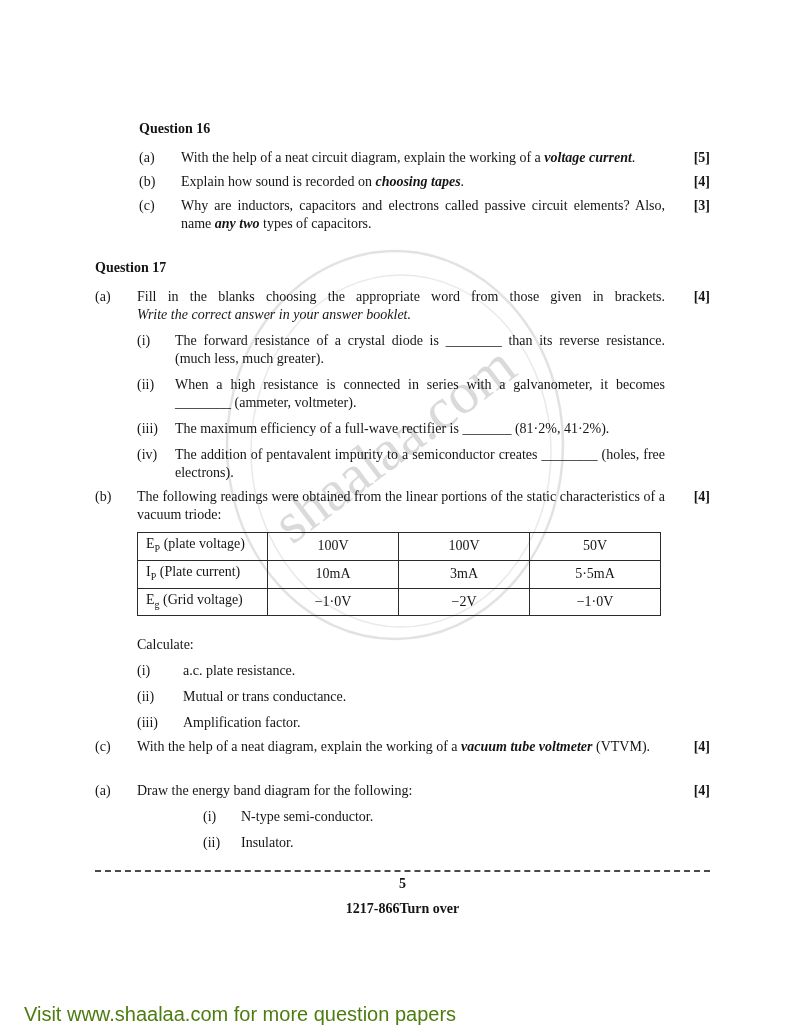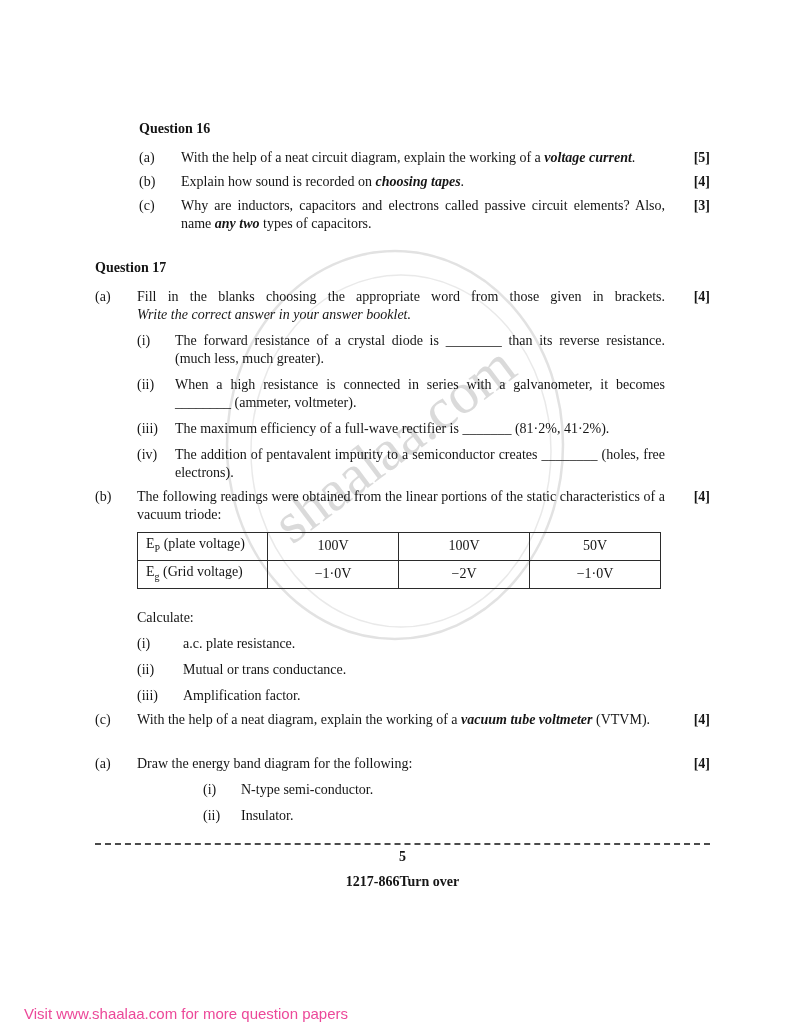--- a/index.html
+++ b/index.html
@@ -43,21 +43,21 @@
   sub { font-size:10px; }
 
   .calcline { margin-top:8px; }
 
   .sep { border-top:2px dashed #4a4a4a; margin-top:18px; }
   .pageno { text-align:center; font-weight:bold; margin-top:3px; }
   .footrow { display:flex; justify-content:center; font-weight:bold; margin-top:7px; }
 
   .visit {
     position:absolute; left:24px; bottom:12px; z-index:2;
-    font-family:"Liberation Sans", sans-serif; font-size:15px; color:#ec4899;
+    font-family:"Liberation Sans", sans-serif; font-size:20px; color:#4d7c0f;
   }
 </style>
 </head>
 <body>
 
 <div class="page">
 
   <div class="watermark">
     <svg viewBox="0 0 380 400" width="380" height="400">
       <ellipse cx="190" cy="200" rx="168" ry="194" fill="none" stroke="#c6c6c6" stroke-width="2.5"></ellipse>
@@ -126,20 +126,26 @@
 
           <table class="readings">
             <tbody>
                 <tr>
               <td class="h"><span>E</span><sub>P</sub><span> (plate voltage)</span></td>
               <td class="v">100V</td>
               <td class="v">100V</td>
               <td class="v">50V</td>
             </tr>
             <tr>
+              <td class="h"><span>I</span><sub>P</sub><span> (Plate current)</span></td>
+              <td class="v">10mA</td>
+              <td class="v">3mA</td>
+              <td class="v">5·5mA</td>
+            </tr>
+            <tr>
               <td class="h"><span>E</span><sub>g</sub><span> (Grid voltage)</span></td>
               <td class="v">−1·0V</td>
               <td class="v">−2V</td>
               <td class="v">−1·0V</td>
             </tr>
           </tbody>
             </table>
 
           <div class="calcline">Calculate:</div>
 

